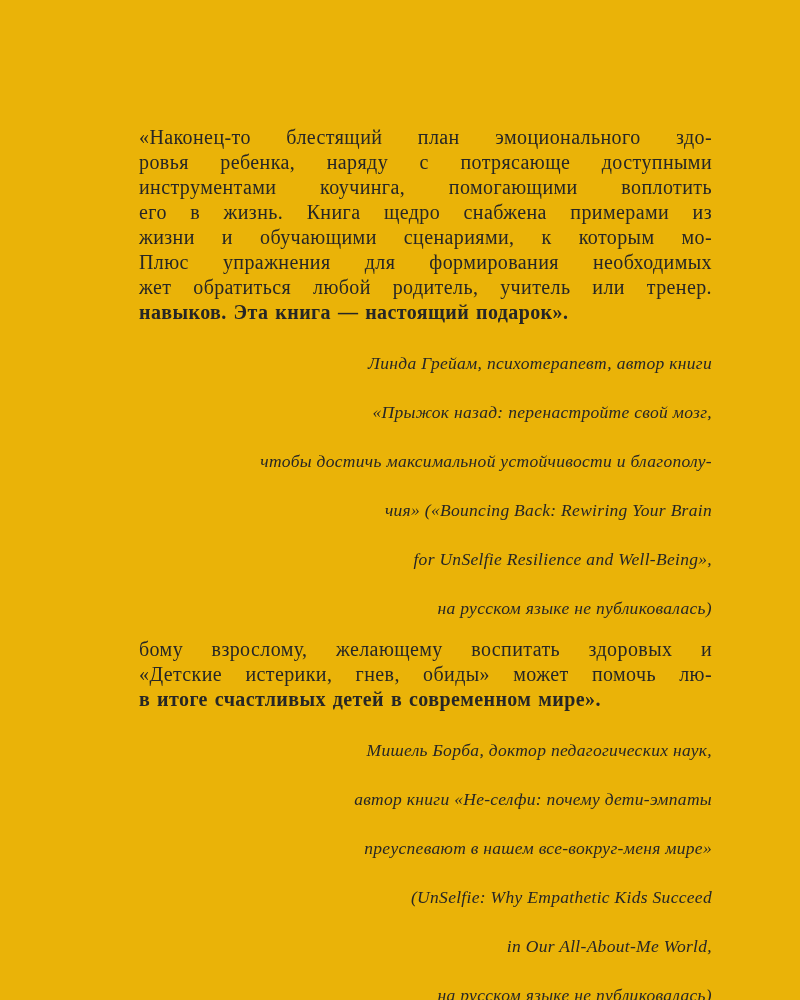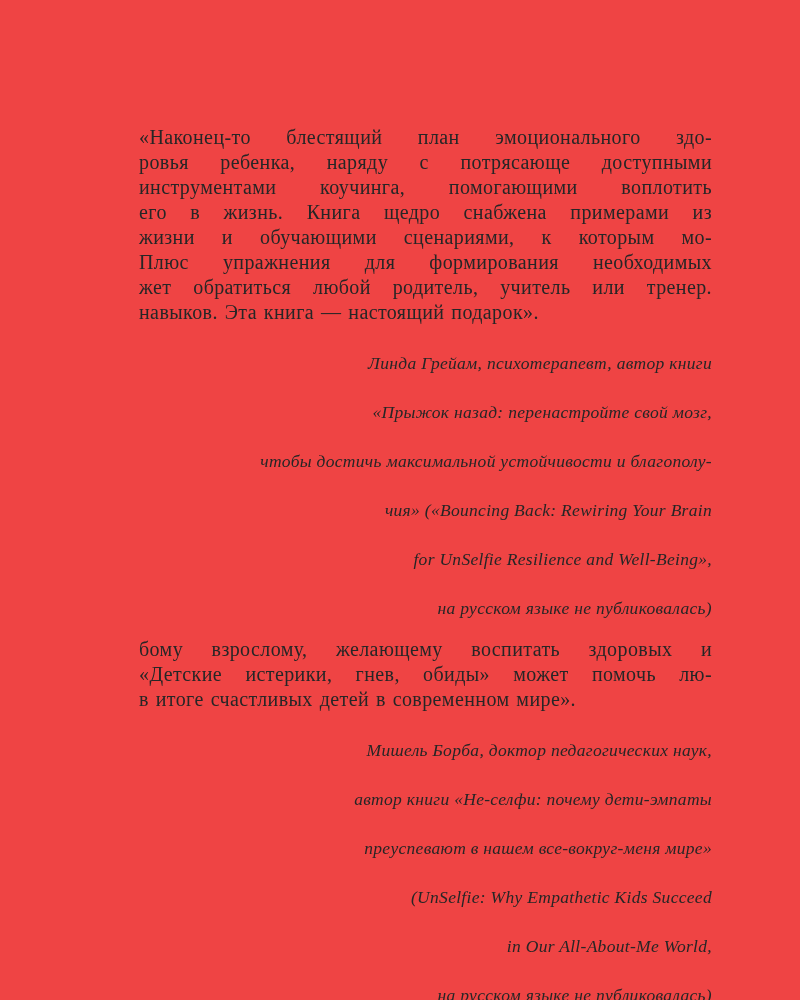--- a/index.html
+++ b/index.html
@@ -7,21 +7,21 @@
   body {
     width: 800px;
     height: 1000px;
     position: relative;
     overflow: hidden;
     font-family: "Liberation Serif", "DejaVu Serif", serif;
   }
   .book-page {
     position: absolute;
     inset: 0;
-    background: #ef4444;
+    background: #eab308;
   }
   .content {
     position: absolute;
     left: 139px;
     top: 125px;
     width: 573px;
     color: #262626;
   }
   
   .quote {
@@ -30,20 +30,21 @@
     letter-spacing: 0.4px;
     word-spacing: 1.5px;
   }
   .quote .qline {
     text-align: justify;
     text-align-last: justify;
     white-space: normal;
   }
   .quote .qline.last {
     text-align-last: left;
+    font-weight: bold;
   }
   
   .attribution {
     font-style: italic;
     font-size: 17.5px;
     line-height: 22px;
     letter-spacing: 0.3px;
     margin-top: 0px;
   }
   .attribution .aline {

